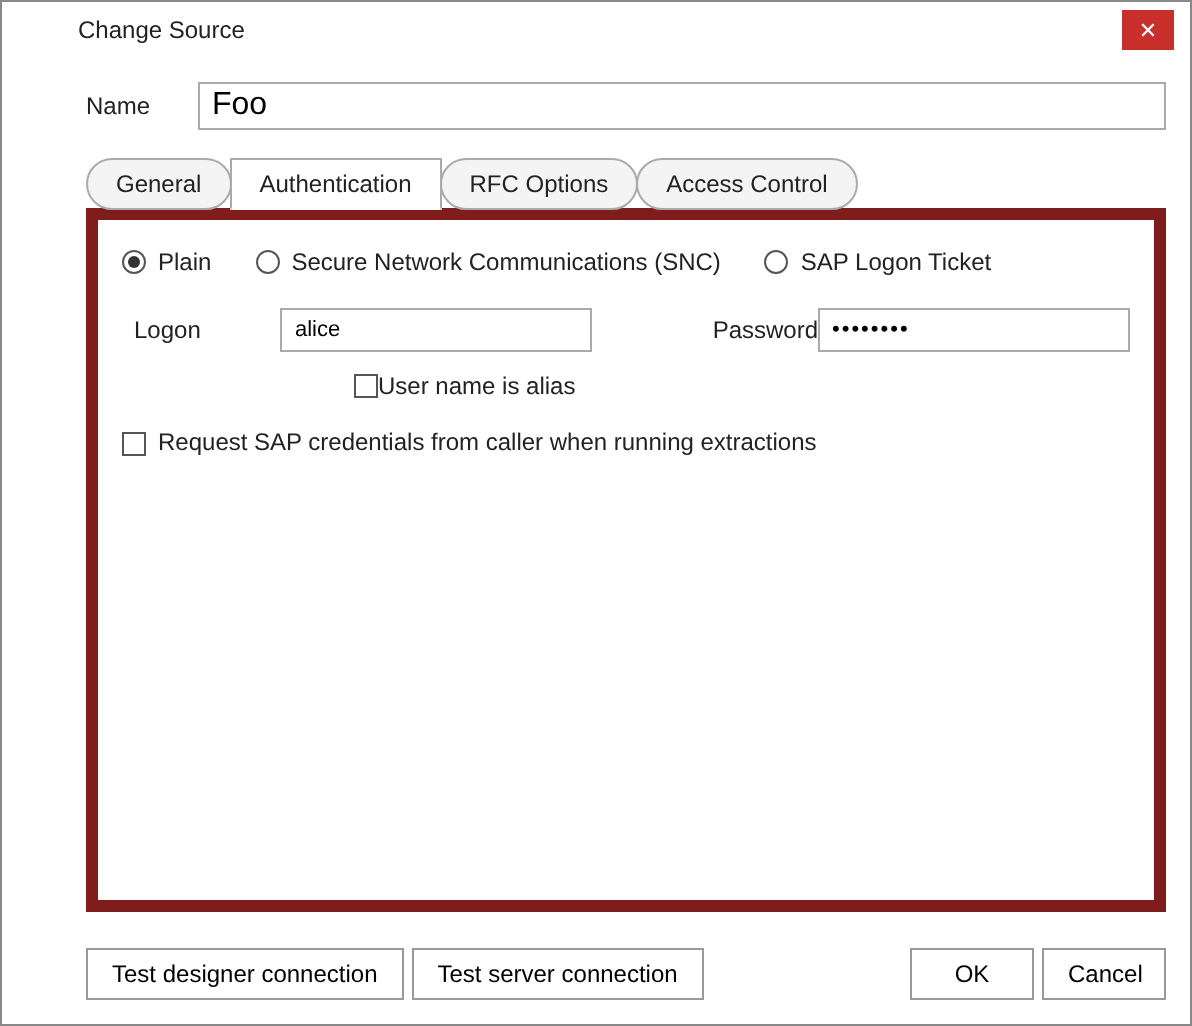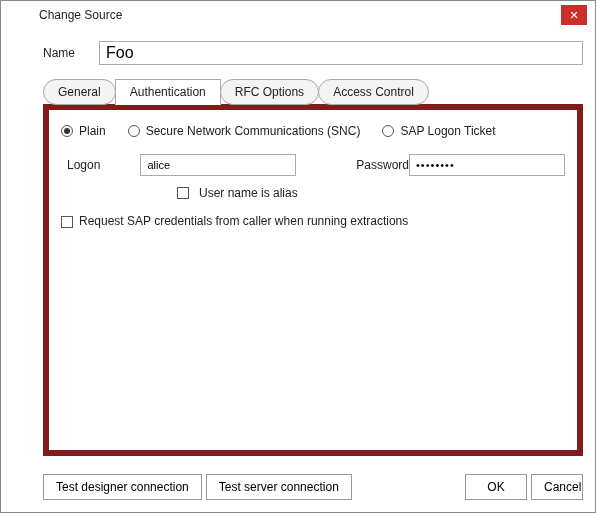--- a/index.html
+++ b/index.html
@@ -20,28 +20,28 @@
 .radio-row { display: flex; align-items: center; gap: 22px; margin-bottom: 16px; }
 .radio-opt { display: flex; align-items: center; gap: 6px; cursor: pointer; }
 .radio { width: 12px; height: 12px; border: 1px solid #555; border-radius: 50%; display: inline-flex; align-items: center; justify-content: center; }
 .radio.selected::after { content: ""; width: 6px; height: 6px; background: #333; border-radius: 50%; }
 .field-row { display: flex; align-items: center; margin-bottom: 10px; }
 .field-row .fld-label { width: 110px; padding-left: 6px; }
 .field-row input { height: 22px; border: 1px solid #aaa; padding: 0 6px; font-family: inherit; font-size: 11px; }
 .user-input { width: 162px; }
 .pwd-label { width: 80px; margin-left: 56px; text-align: right; }
 .pwd-input { width: 170px; letter-spacing: 1px; }
-.check-row { display: flex; align-items: center; gap: 10px; margin-left: 116px; margin-bottom: 14px; }
+.check-row { display: flex; align-items: center; gap: 0; margin-left: 116px; margin-bottom: 14px; }
 .check-row2 { display: flex; align-items: flex-end; gap: 6px; }
 .chk { width: 12px; height: 12px; border: 1px solid #555; display: inline-block; cursor: pointer; }
 .footer { display: flex; align-items: center; padding: 6px 12px 12px 12px; gap: 4px; }
 .footer .spacer { flex: 1; }
 .btn { border: 1px solid #999; background: #fff; height: 26px; padding: 0 12px; font-family: inherit; font-size: 12px; cursor: pointer; }
 .btn.ok { width: 62px; }
-.btn.cancel { width: 52px; }
+.btn.cancel { width: 62px; }
 </style>
 </head>
 <body>
 
 <div class="window">
   <div class="titlebar">
     <div class="title">Change Source</div>
     <div class="close-btn">
       <span>✕</span>
     </div>

